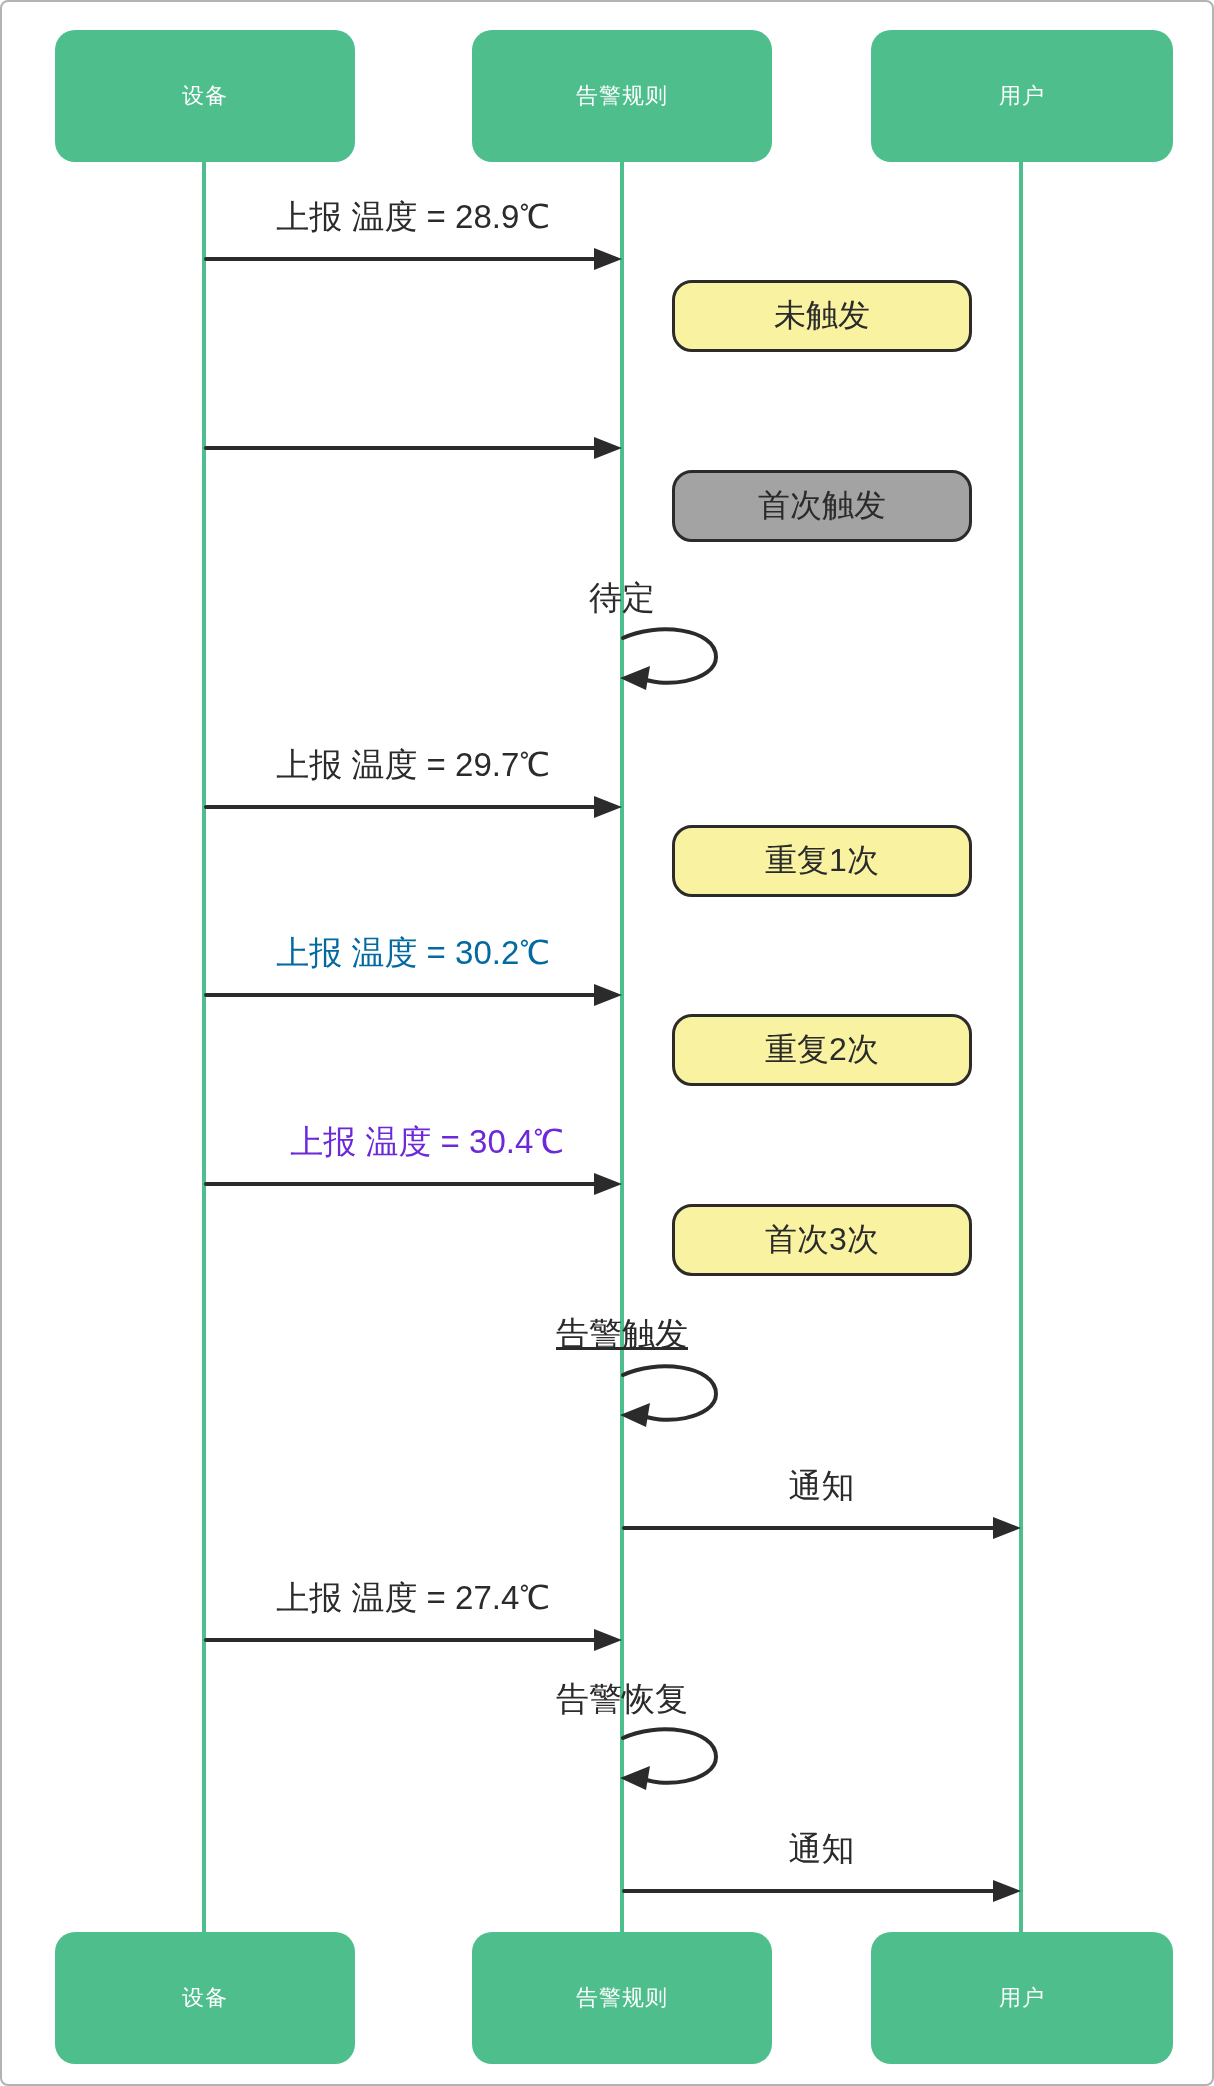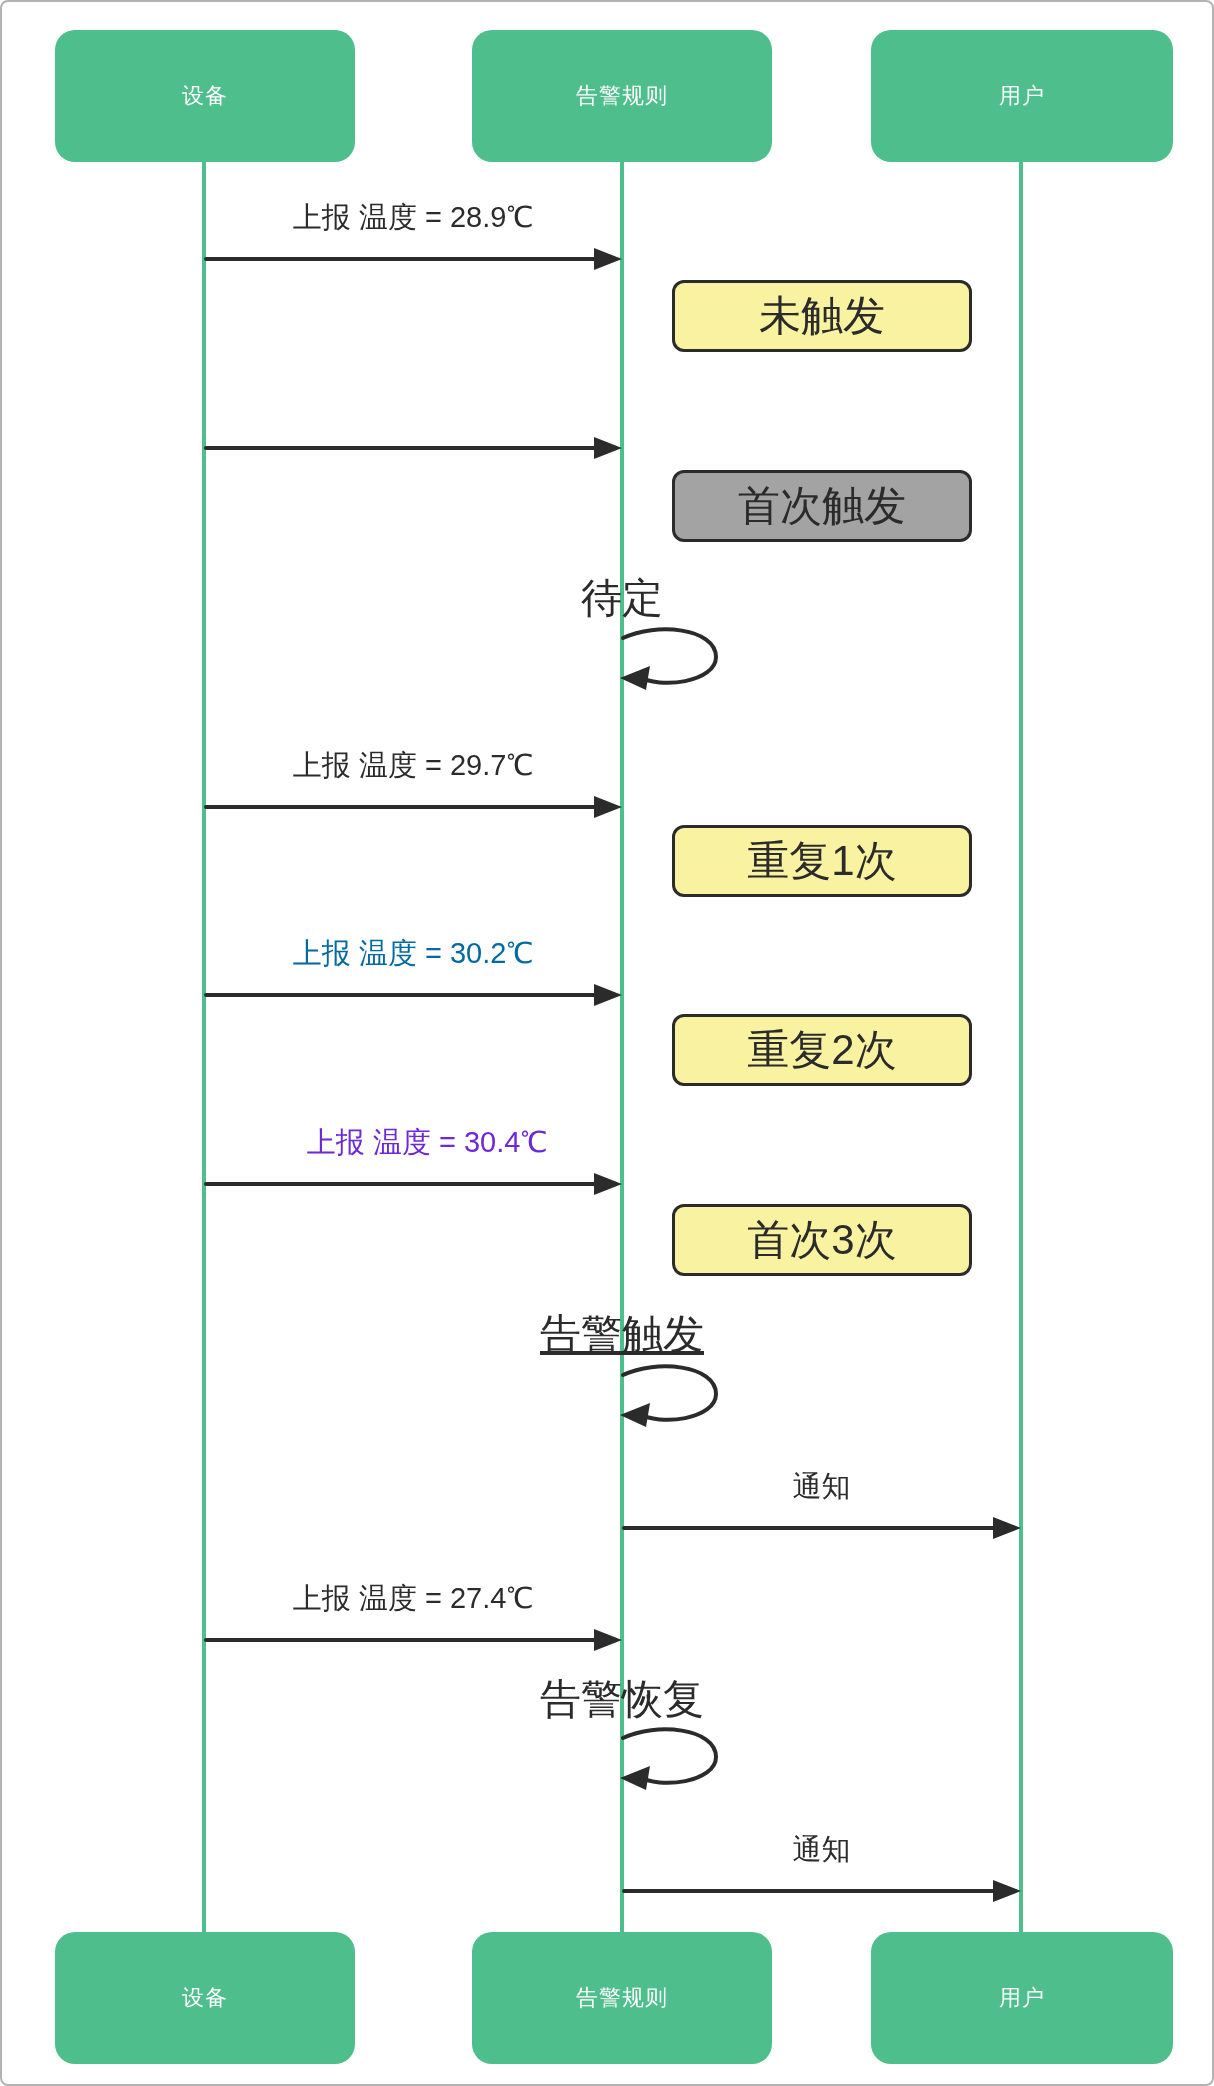--- a/index.html
+++ b/index.html
@@ -13,37 +13,37 @@
     overflow:hidden;
     font-family:"Liberation Sans", sans-serif;
   }
   .pbox{
     position:absolute;height:132px;border-radius:20px;
     display:flex;align-items:center;justify-content:center;
     font-size:22px;letter-spacing:1px;
   }
   .lifeline{position:absolute;width:4px;top:160px;height:1770px;}
   .msg-label{
-    position:absolute;text-align:center;font-size:29px;font-weight:500;
+    position:absolute;text-align:center;font-size:33px;font-weight:500;
     height:44px;line-height:44px;white-space:nowrap;
   }
   .msg-line{position:absolute;height:4px;border-radius:2px;}
   .msg-head{
     position:absolute;width:0;height:0;
     border-top:11px solid transparent;border-bottom:11px solid transparent;
   }
   .note{
     position:absolute;width:300px;height:72px;box-sizing:border-box;
-    border-radius:12px;border:3px solid #2b2b2b;
+    border-radius:20px;border:3px solid #2b2b2b;
     display:flex;align-items:center;justify-content:center;
-    font-size:42px;font-weight:500;
+    font-size:32px;font-weight:500;
   }
   .loop-label{
     position:absolute;width:300px;text-align:center;
-    font-size:41px;font-weight:500;height:44px;line-height:44px;white-space:nowrap;
+    font-size:33px;font-weight:500;height:44px;line-height:44px;white-space:nowrap;
   }
   .loop-svg{position:absolute;width:100px;height:66px;}
 </style>
 </head>
 <body>
 
 <div class="canvas" id="diagram">
     <div class="lifeline" style="left: 200px; background: rgb(77, 190, 140);"></div>
     <div class="pbox" style="left: 53px; width: 300px; top: 28px; background: rgb(77, 190, 140); color: rgb(255, 255, 255);">
       <span>设备</span>

